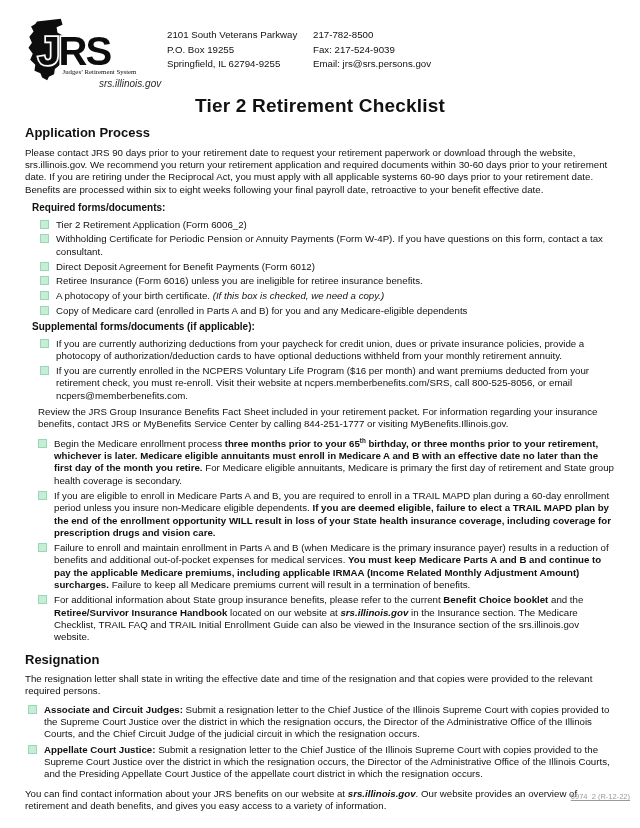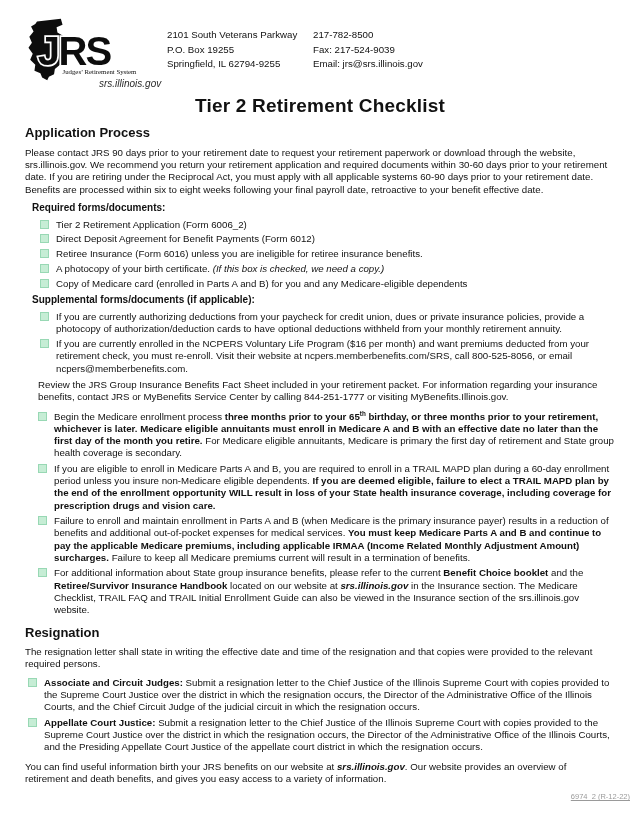--- a/index.html
+++ b/index.html
@@ -55,34 +55,38 @@
       <div class="logo-website">srs.illinois.gov</div>
     </div>
     <div class="addr addr-1">
       <div>2101 South Veterans Parkway</div>
       <div>P.O. Box 19255</div>
       <div>Springfield, IL  62794-9255</div>
     </div>
     <div class="addr addr-2">
       <div>217-782-8500</div>
       <div>Fax: 217-524-9039</div>
-      <div>Email: jrs@srs.illinois.gov</div>
+      <div>Email: jrs@srs.persons.gov</div>
     </div>
   </div>
 
   <div class="title">Tier 2 Retirement Checklist</div>
 
   <h2 class="section">Application Process</h2>
   <p class="p-intro">Please contact JRS 90 days prior to your retirement date to request your retirement paperwork or download through the website, srs.illinois.gov.  We recommend you return your retirement application and required documents within 30-60 days prior to your retirement date. If you are retiring under the Reciprocal Act, you must apply with all applicable systems 60-90 days prior to your retirement date. Benefits are processed within six to eight weeks following your final payroll date, retroactive to your benefit effective date.</p>
 
   <div class="sub-h">Required forms/documents:</div>
   <div class="checklist">
     <div class="check-item">
         <span class="checkbox"></span>
         <span class="check-text">Tier 2 Retirement Application (Form 6006_2)</span>
+      </div>
+      <div class="check-item">
+        <span class="checkbox"></span>
+        <span class="check-text">Withholding Certificate for Periodic Pension or Annuity Payments (Form W-4P). If you have questions on this form, contact a tax consultant.</span>
       </div>
       <div class="check-item">
         <span class="checkbox"></span>
         <span class="check-text">Direct Deposit Agreement for Benefit Payments (Form 6012)</span>
       </div>
       <div class="check-item">
         <span class="checkbox"></span>
         <span class="check-text">Retiree Insurance (Form 6016) unless you are ineligible for retiree insurance benefits.</span>
       </div>
       <div class="check-item">
@@ -133,16 +137,16 @@
     <div class="check-item">
         <span class="checkbox"></span>
         <span class="check-text"><span class="b">Associate and Circuit Judges:</span><span> Submit a resignation letter to the Chief Justice of the Illinois Supreme Court with copies provided to the Supreme Court Justice over the district in which the resignation occurs, the Director of the Administrative Office of the Illinois Courts, and the Chief Circuit Judge of the judicial circuit in which the resignation occurs.</span></span>
       </div>
       <div class="check-item">
         <span class="checkbox"></span>
         <span class="check-text"><span class="b">Appellate Court Justice:</span><span> Submit a resignation letter to the Chief Justice of the Illinois Supreme Court with copies provided to the Supreme Court Justice over the district in which the resignation occurs, the Director of the Administrative Office of the Illinois Courts, and the Presiding Appellate Court Justice of the appellate court district in which the resignation occurs.</span></span>
       </div>
   </div>
 
-  <p class="closing"><span>You can find useful information birth your JRS benefits on our website at </span><span class="b i">srs.illinois.gov</span><span>. Our website provides an overview of retirement and death benefits, and gives you easy access to a variety of information.</span></p>
+  <p class="closing"><span>You can find contact information about your JRS benefits on our website at </span><span class="b i">srs.illinois.gov</span><span>. Our website provides an overview of retirement and death benefits, and gives you easy access to a variety of information.</span></p>
 
   <div class="form-code">6974_2 (R-12-22)</div>
 </div>
 
 </body></html>

